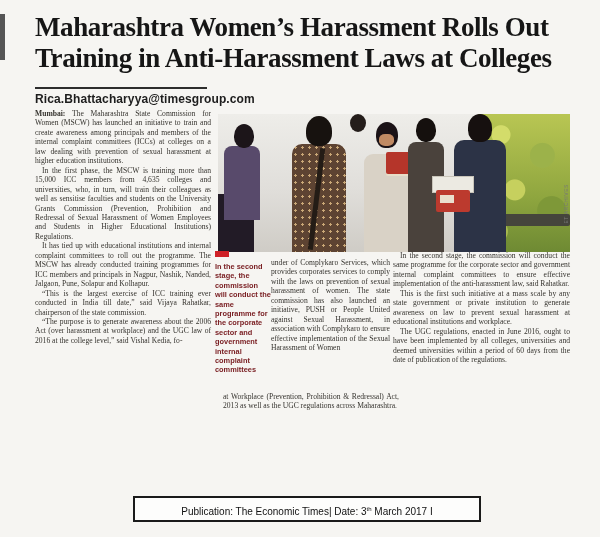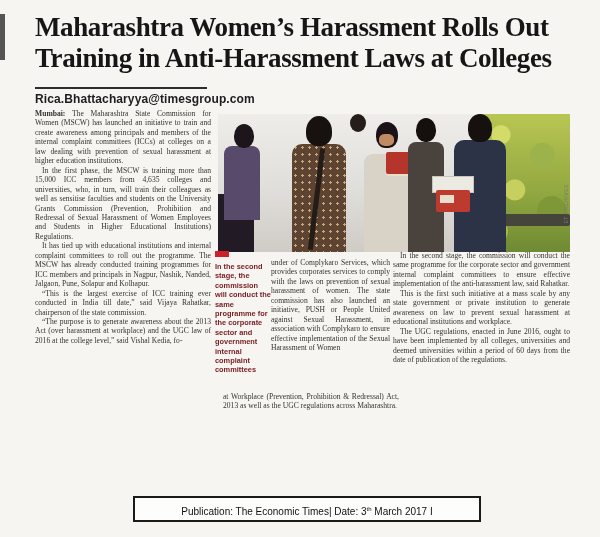--- a/index.html
+++ b/index.html
@@ -90,21 +90,21 @@
   </div>
 
   <div class="byline-rule"></div>
   <div class="byline">Rica.Bhattacharyya@timesgroup.com</div>
 
   <div class="col1 body-text">
     <p><span class="lead-bold">Mumbai:</span><span> The Maharashtra State Commission for Women (MSCW) has launched an initiative to train and create awareness among principals and members of the internal complaint committees (ICCs) at colleges on a law dealing with prevention of sexual harassment at higher education institutions.</span></p>
     <p>In the first phase, the MSCW is training more than 15,000 ICC members from 4,635 colleges and universities, who, in turn, will train their colleagues as well as sensitise faculties and students on the University Grants Commission (Prevention, Prohibition and Redressal of Sexual Harassment of Women Employees and Students in Higher Educational Institutions) Regulations.</p>
     <p>It has tied up with educational institutions and internal complaint committees to roll out the programme. The MSCW has already conducted training programmes for ICC members and principals in Nagpur, Nashik, Nanded, Jalgaon, Pune, Solapur and Kolhapur.</p>
     <p>“This is the largest exercise of ICC training ever conducted in India till date,” said Vijaya Rahatkar, chairperson of the state commission.</p>
-    <p>“The purpose is to generate awareness about the 2013 Act (over harassment at workplace) and the UGC law of 2016 at the college level,” said Vishal Kedia, fo-</p>
+    <p>“The purpose is to generate awareness about the 2006 Act (over harassment at workplace) and the UGC law of 2016 at the college level,” said Vishal Kedia, fo-</p>
   </div>
 
   <div class="photo">
     <div class="ph-foliage"></div>
     <div class="ph-bench"></div>
     <div class="ph-dark-left"></div>
     <div class="ph-body-a"></div>
     <div class="ph-head-a"></div>
     <div class="ph-body-b"></div>
     <div class="ph-strap"></div>

